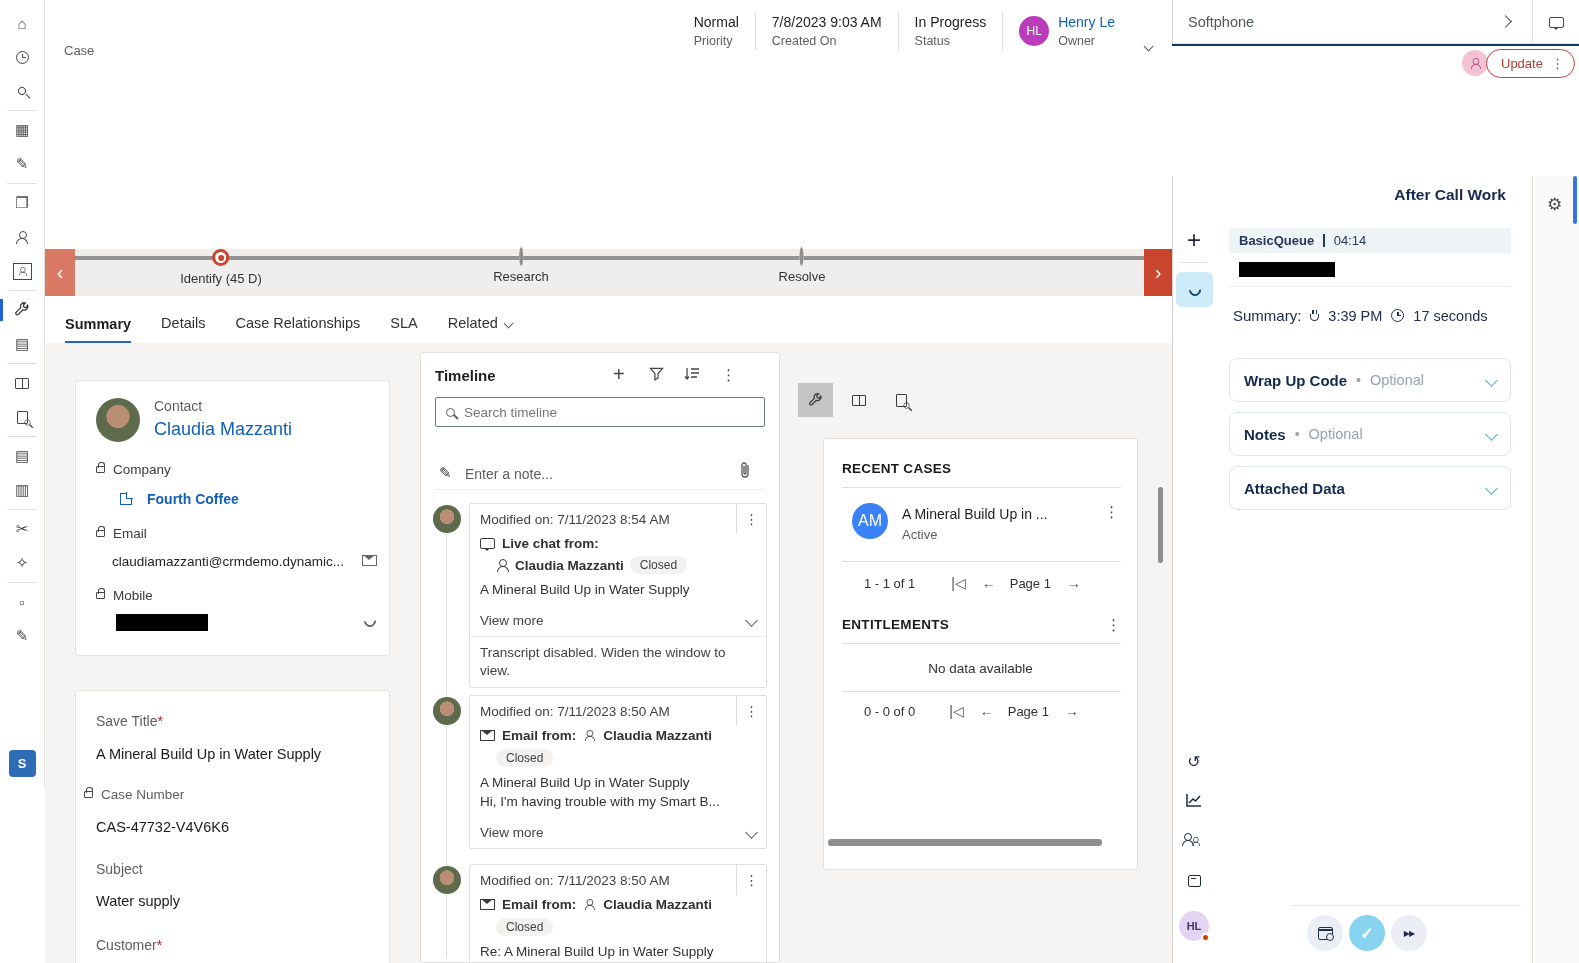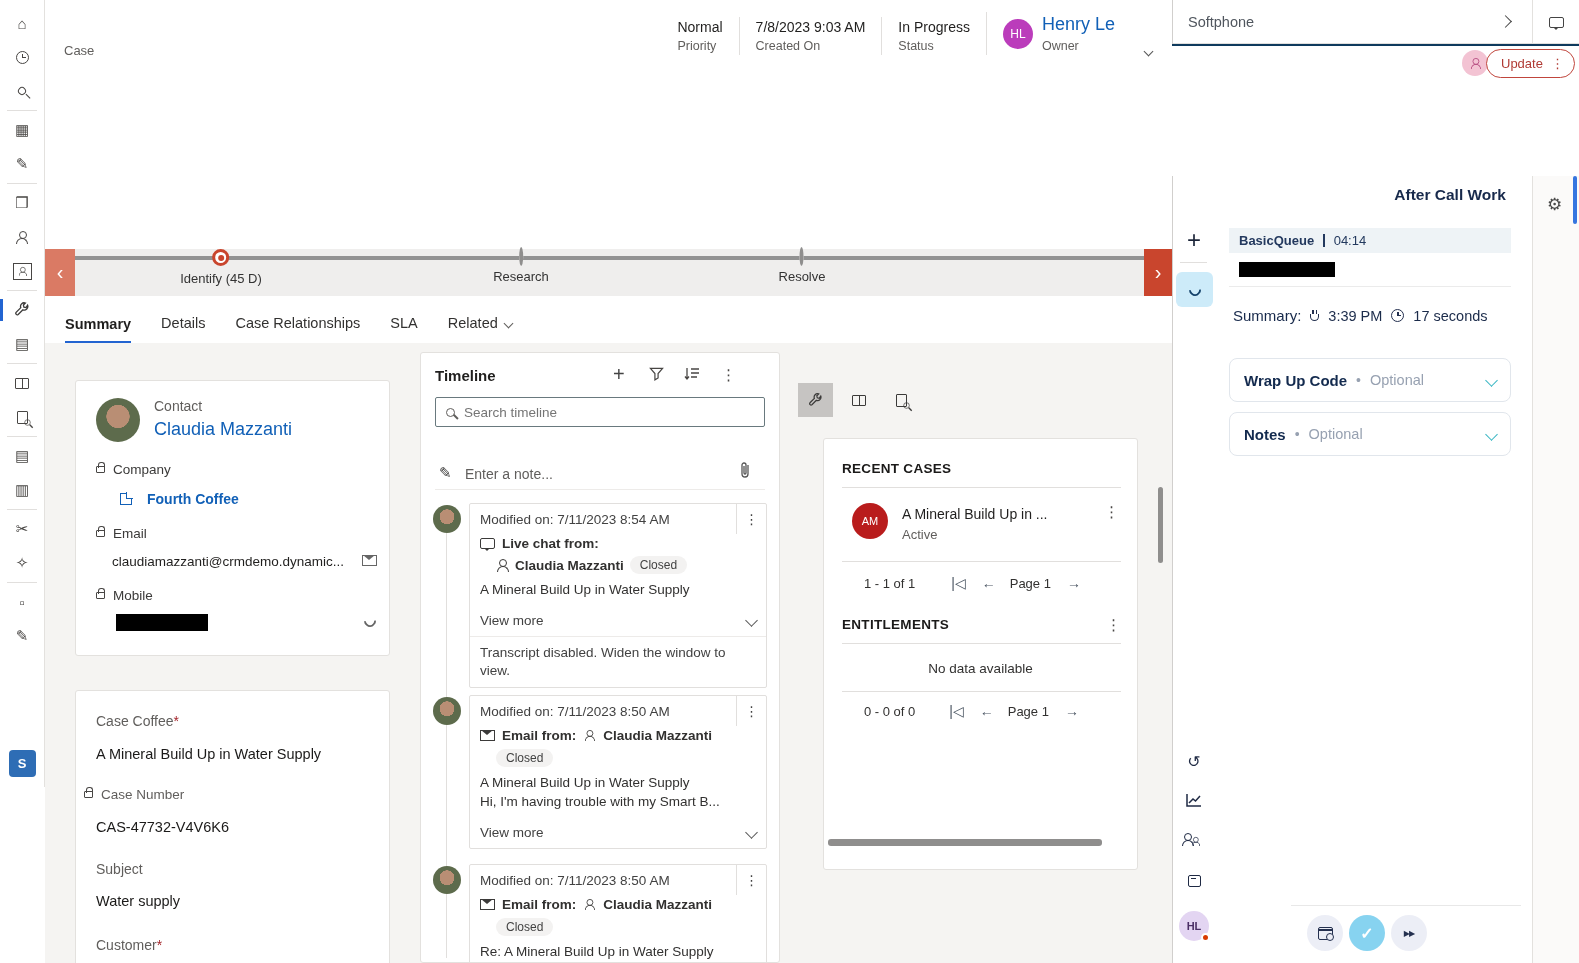--- a/index.html
+++ b/index.html
@@ -104,21 +104,21 @@
   .fhead{left:45px;top:176;width:1127px;height:73px;background:#fff}
   .ftitle{position:absolute;left:19px;top:14px;font-size:20px;font-weight:700;color:#201f1e}
   .fsaved{font-size:13px;font-weight:400;color:#605e5c}
   .fentity{position:absolute;left:19px;top:43px;font-size:13px;color:#605e5c}
   .hfields{position:absolute;right:10px;top:12px;display:flex;align-items:flex-end}
   .hf{padding:2px 16px;border-left:1px solid #e1dfdd;text-align:left}
   .hf:first-child{border-left:none}
   .hfv{font-size:14px;color:#201f1e}
   .hfl{font-size:12.5px;color:#605e5c;margin-top:4px}
   .ownav{width:30px;height:30px;border-radius:50%;background:#bb3cbb;color:#fff;font-size:12px;display:flex;align-items:center;justify-content:center;flex:none}
-  .ownname{font-size:18px;color:#1160b7}
+  .ownname{font-size:14px;color:#1160b7}
 
   
   .bpf{left:45px;top:249px;width:1127px;height:47px;display:flex;background:#fff}
   .bpfred{width:206px;background:#c9452d;color:#fff;padding:7px 0 0 12px}
   .bpfname{font-size:13px;font-weight:700}
   .bpfsub{font-size:12px;margin-top:3px}
   .bpfcl{width:30px;background:#da7a64;color:#fff;display:flex;align-items:center;justify-content:center;font-size:20px}
   .bpfcr{width:28px;background:#c9452d;color:#fff;display:flex;align-items:center;justify-content:center;font-size:20px}
   .bpftrack{flex:1;background:#efeeed;position:relative}
   .bpfline{position:absolute;left:0;right:0;top:7px;height:4px;background:#929292}
@@ -507,21 +507,21 @@
       <span class="abs" style="left:286px;top:173px;color:#666"><span class="ienv"></span></span>
       <span class="abs flabel" style="left:20px;top:207px">
           <span class="lock"></span>
           <span>Mobile</span>
         </span>
       <span class="abs redact" style="left:40px;top:233px;width:92px;height:17px"></span>
       <span class="abs" style="left:288px;top:234px;color:#666"><span class="iphone"></span></span>
     </div>
 
     <div class="card" style="left:30px;top:347px;width:315px;height:280px">
-      <span class="abs glabel" style="left:20px;top:22px"><span>Case Coffee</span><span class="req">*</span></span>
+      <span class="abs glabel" style="left:20px;top:22px"><span>Save Title</span><span class="req">*</span></span>
       <span class="abs fvalue" style="left:20px;top:55px">A Mineral Build Up in Water Supply</span>
       <span class="abs flabel" style="left:8px;top:96px;color:#605e5c">
           <span class="lock"></span>
           <span>Case Number</span>
         </span>
       <span class="abs fvalue" style="left:20px;top:128px">CAS-47732-V4V6K6</span>
       <span class="abs glabel" style="left:20px;top:170px">Subject</span>
       <span class="abs fvalue" style="left:20px;top:202px">Water supply</span>
       <span class="abs glabel" style="left:20px;top:246px"><span>Customer</span><span class="req">*</span></span>
     </div>
@@ -633,21 +633,21 @@
       <span class="tooltab">
           <span class="idoc">
             <span class="imag" style="position:absolute;right:-5px;bottom:-4px;transform:scale(.7)"></span>
           </span>
         </span>
     </div>
 
     <div class="card" style="left:778px;top:95px;width:315px;height:432px">
       <span class="abs sectitle" style="left:18px;top:22px">RECENT CASES</span>
       <hr class="secline abs" style="left:18px;top:48px;width:279px">
-      <span class="abs" style="left:28px;top:64px;width:36px;height:36px;border-radius:50%;background:#b91c1c;color:#fff;font-size:11px;display:flex;align-items:center;justify-content:center">AM</span>
+      <span class="abs" style="left:28px;top:64px;width:36px;height:36px;border-radius:50%;background:#3b82f6;color:#fff;font-size:16px;display:flex;align-items:center;justify-content:center">AM</span>
       <span class="abs" style="left:78px;top:67px;font-size:14px;color:#201f1e">A Mineral Build Up in ...</span>
       <span class="abs" style="left:78px;top:88px;font-size:13px;color:#605e5c">Active</span>
       <span class="abs" style="left:280px;top:64px;font-size:15px;color:#484644">⋮</span>
       <hr class="secline abs" style="left:18px;top:122px;width:279px">
       <div class="abs pager" style="left:40px;top:136px;width:250px">
         <span>1 - 1 of 1</span>
         <span class="pgico" style="margin-left:36px">|◁</span>
         <span class="pgico" style="margin-left:16px">←</span>
         <span style="margin-left:14px">Page 1</span>
         <span class="pgico" style="margin-left:16px">→</span>
@@ -714,20 +714,24 @@
         <span class="accdot">•</span>
       <span class="acchint">Optional</span>
       <span class="accchev chev big"></span>
     </div>
     <div class="acc" style="top:236px">
       <span class="acclab">Notes</span>
         <span class="accdot">•</span>
       <span class="acchint">Optional</span>
       <span class="accchev chev big"></span>
     </div>
+    <div class="acc" style="top:290px">
+      <span class="acclab">Attached Data</span>
+      <span class="accchev chev big"></span>
+    </div>
 
     <div class="sphr"></div>
     <span class="cbtnc" style="left:134px;background:#eceef6">
         <span class="ical"></span>
       </span>
     <span class="cbtnc" style="left:176px;background:#87d3f0;color:#fff;font-size:16px;font-weight:700">✓</span>
     <span class="cbtnc" style="left:218px;background:#eceef6;color:#24304f;font-size:8px;letter-spacing:-1px">▶▶</span>
   </div>
 
   <div class="abs frail">

